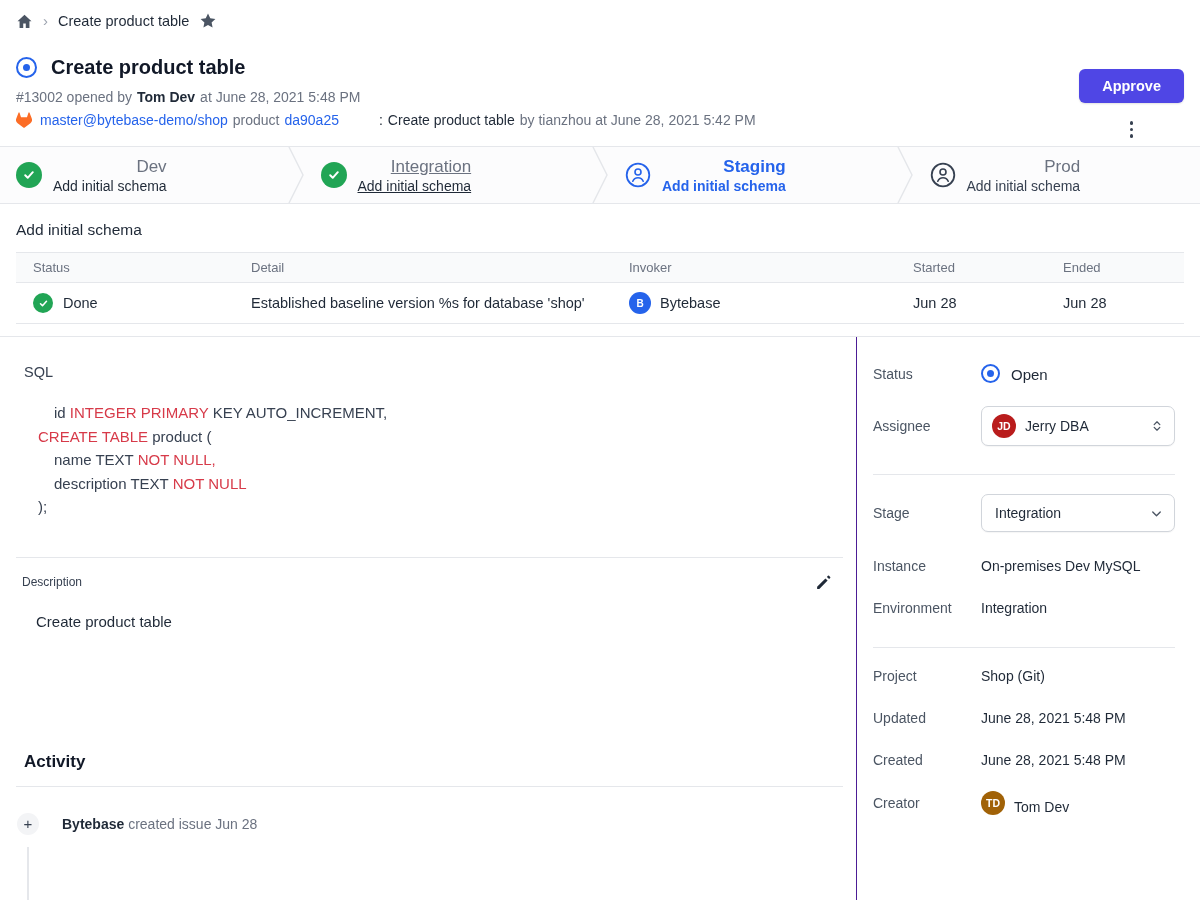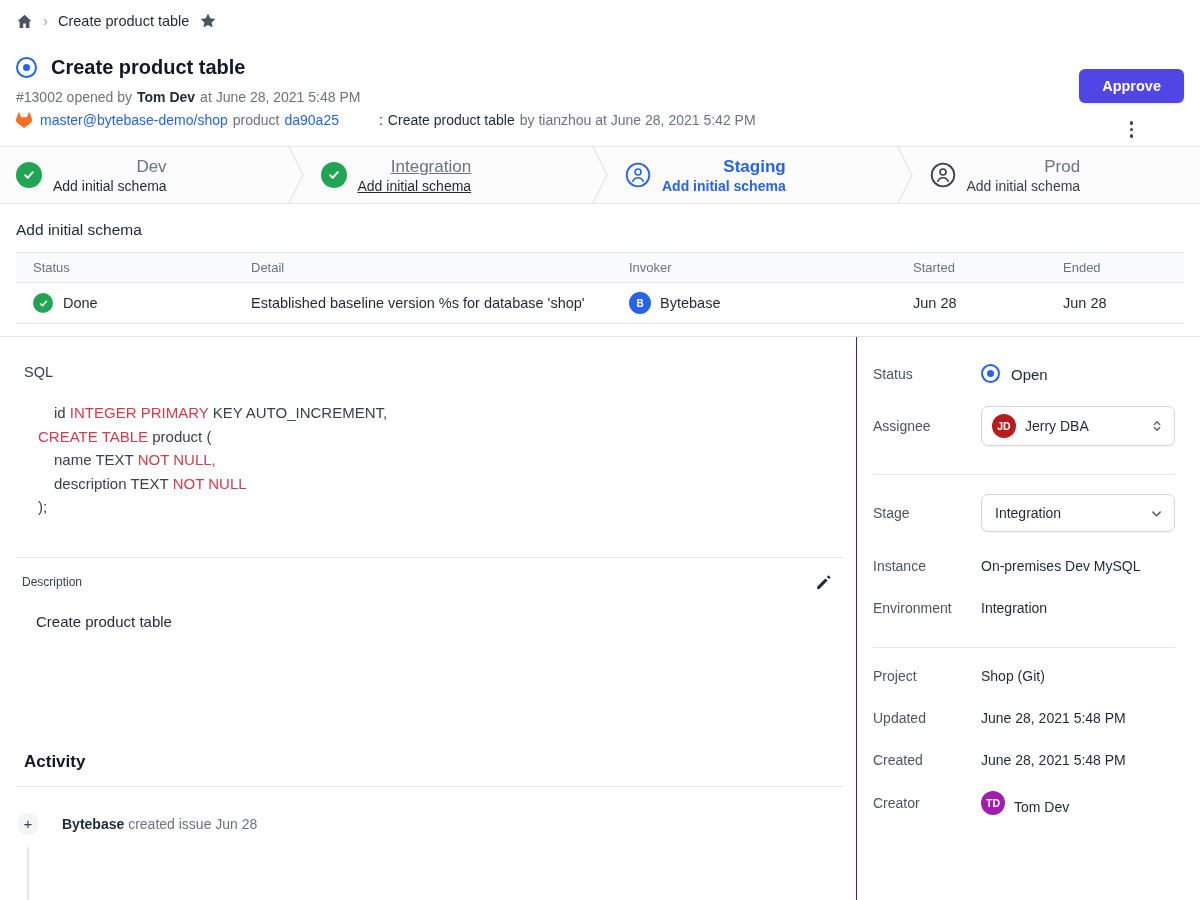--- a/index.html
+++ b/index.html
@@ -60,21 +60,21 @@
   .t-body { height: 40px; background: #fff; }
   .t-cell-first { padding-left: 17px; display: flex; align-items: center; gap: 10px; }
   .t-body .t-cell-first { font-size: 14.5px; color: #1f2937; }
   .detail-cell { font-size: 14.5px; color: #1f2937; }
   .invoker-cell { display: flex; align-items: center; gap: 9px; font-size: 14.5px; color: #1f2937; }
   .avatar { border-radius: 50%; color: #fff; display: inline-flex; align-items: center; justify-content: center; font-weight: 700; flex: 0 0 auto; }
   .avatar.sz22 { width: 22px; height: 22px; font-size: 10px; }
   .avatar.sz24 { width: 24px; height: 24px; font-size: 10.5px; }
   .avatar.blue { background: var(--blue, #2563eb); }
   .avatar.red { background: #b91c1c; }
-  .avatar.teal { background: #a21caf; }
+  .avatar.teal { background: #a16207; }
   .date-cell { font-size: 14.5px; color: #1f2937; }
 
   
   .columns { flex: 1 1 auto; display: flex; min-height: 0; }
   .main-col { width: 857px; border-right: 1px solid #4c1d95; overflow: hidden; }
   .side-col { flex: 1; overflow: hidden; padding: 0 25px 0 16px; }
 
   
   .sql-label { margin: 27px 0 0 24px; font-size: 14.5px; color: #374151; }
   .sql-code { margin-top: 21px; font-size: 15px; line-height: 23.5px; color: #374151; }

